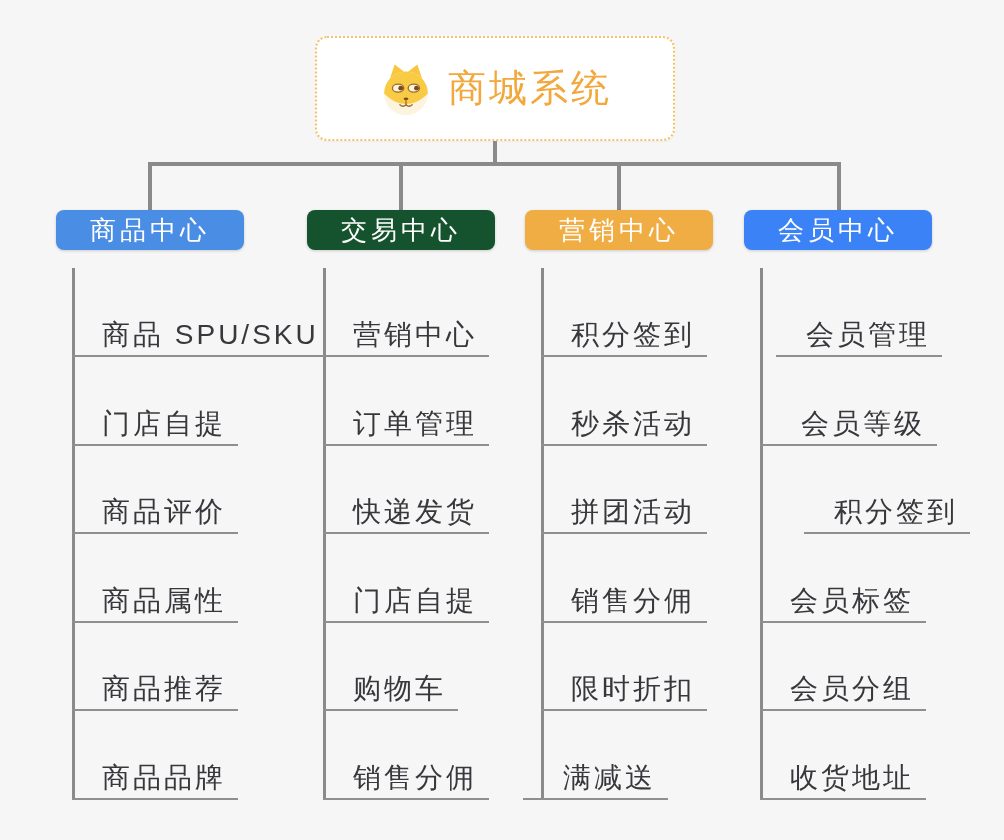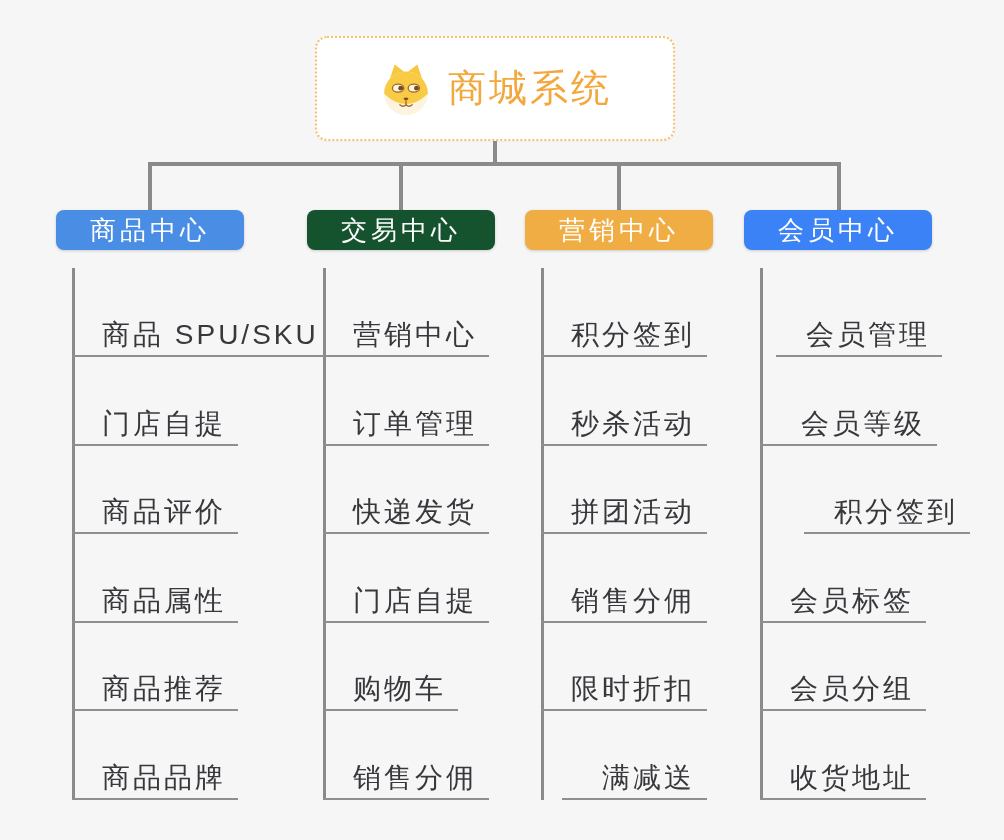--- a/index.html
+++ b/index.html
@@ -114,21 +114,21 @@
       <div class="leaf" style="left: 323px; top: 764px;">销售分佣</div>
       <div class="branch-node" style="left: 525px; background: rgb(239, 173, 67);">
         <span class="branch-label">营销中心</span>
       </div>
       <div class="line trunk" style="left: 541px;"></div>
       <div class="leaf" style="left: 541px; top: 321px;">积分签到</div>
       <div class="leaf" style="left: 541px; top: 409.6px;">秒杀活动</div>
       <div class="leaf" style="left: 541px; top: 498.2px;">拼团活动</div>
       <div class="leaf" style="left: 541px; top: 586.8px;">销售分佣</div>
       <div class="leaf" style="left: 541px; top: 675.4px;">限时折扣</div>
-      <div class="leaf" style="left: 562px; top: 764px; padding-left: 40px;">满减送</div>
+      <div class="leaf" style="left: 523px; top: 764px; padding-left: 40px;">满减送</div>
       <div class="branch-node" style="left: 744px; background: #3b82f6;">
         <span class="branch-label">会员中心</span>
       </div>
       <div class="line trunk" style="left: 760px;"></div>
       <div class="leaf" style="left: 760px; top: 321px; margin-left: 16px;">会员管理</div>
       <div class="leaf" style="left: 760px; top: 409.6px; padding-left: 41px;">会员等级</div>
       <div class="leaf" style="left: 804px; top: 498.2px;">积分签到</div>
       <div class="leaf" style="left: 760px; top: 586.8px; font-family: Liberation Serif, serif;">会员标签</div>
       <div class="leaf" style="left: 760px; top: 675.4px;">会员分组</div>
       <div class="leaf" style="left: 760px; top: 764px;">收货地址</div>

